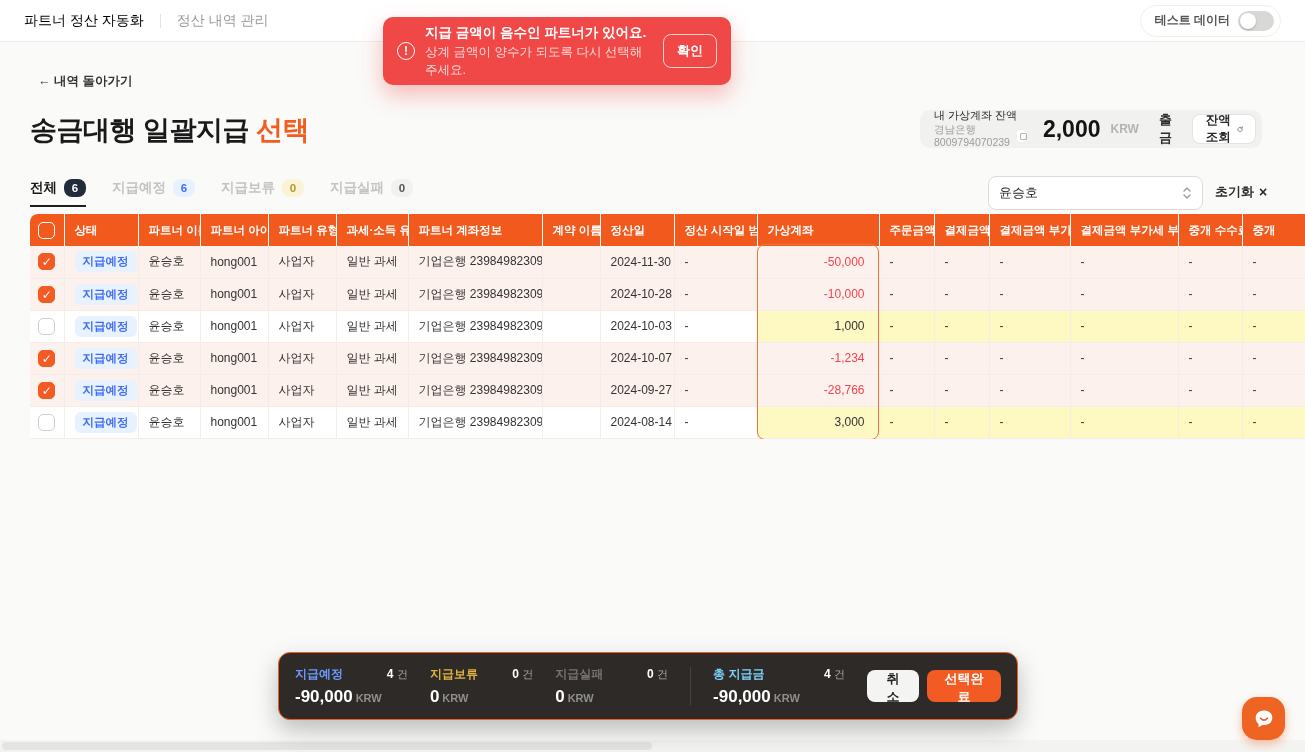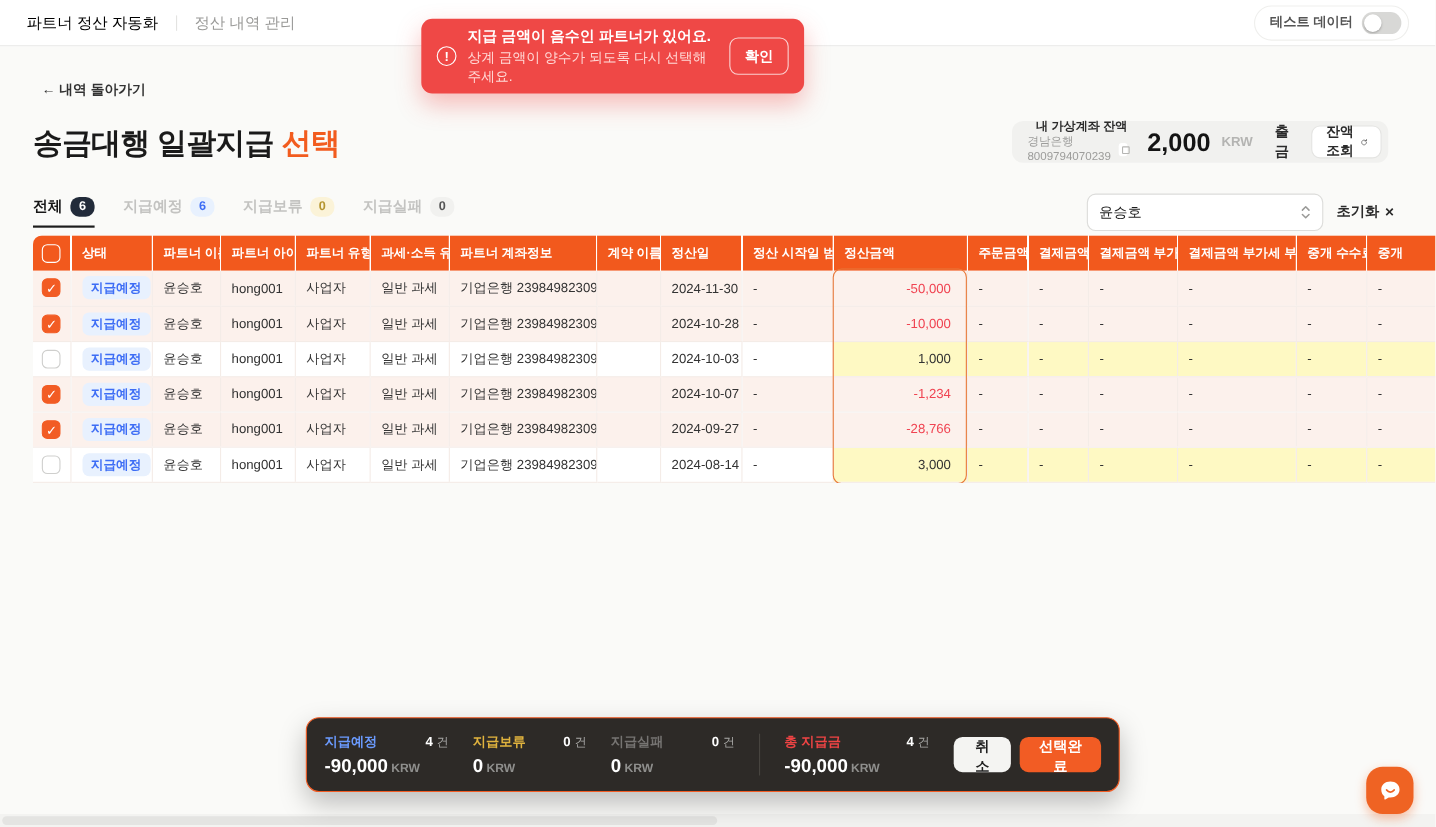--- a/index.html
+++ b/index.html
@@ -45,21 +45,21 @@
   
   .backlink{ position:absolute; left:38px; top:73px; font-size:12.5px; font-weight:700; color:#333; cursor:pointer; }
   .pagetitle{ position:absolute; left:30px; top:112px; font-size:27px; font-weight:800; color:#1a1a1a; letter-spacing:-0.5px; }
   .pagetitle .accent{ color:#F25C1F; }
 
   .balance{
     position:absolute; left:920px; top:110px; width:342px; height:38px;
     background:#F1F1EF; border-radius:10px; display:flex; align-items:center; padding:0 6px 0 14px; gap:10px;
   }
   .balance .info{ line-height:1.25; }
-  .balance .b1{ font-size:11px; font-weight:700; color:#2b2b2b;text-align:right; }
+  .balance .b1{ font-size:11px; font-weight:400; color:#2b2b2b; }
   .balance .b2{ font-size:10.5px; color:#9c9c9a; display:flex; align-items:center; gap:3px; }
   .copy-ic{ display:inline-block; width:12px; height:12px; background:#fff; border-radius:3px;
     position:relative; }
   .copy-ic:before{ content:""; position:absolute; left:3px; top:3px; width:5px; height:5px;
     border:1px solid #b5b5b3; border-radius:1px; }
   .balance .amt{ font-size:23px; font-weight:800; color:#141414; margin-left:8px; }
   .balance .cur{ font-size:12px; font-weight:700; color:#B4B4B2; }
   .balance .withdraw{ font-size:13px; font-weight:700; color:#2b2b2b; margin-left:10px; cursor:pointer; }
   .balance .refresh{
     margin-left:10px; background:#fff; border:1px solid #E4E4E2; border-radius:8px;
@@ -125,21 +125,21 @@
     position:absolute; left:278px; top:652px; width:740px; height:68px; z-index:6;
     background:#2D2A27; border:1.5px solid #F25C24; border-radius:12px;
     box-shadow:0 10px 24px rgba(0,0,0,.25);
     display:flex; align-items:center; padding:0 16px; gap:22px;
   }
   .sum-sec{ display:flex; flex-direction:column; gap:4px; }
   .sum-sec .r1{ display:flex; justify-content:space-between; align-items:baseline; font-size:12px; font-weight:700; }
   .sum-sec .cnt{ color:#fff; } .sum-sec .cnt .u{ color:#A8A8A6; font-weight:500; font-size:11px; }
   .sum-sec .r2{ font-size:17px; font-weight:800; color:#fff; }
   .sum-sec .r2 .krw{ font-size:11px; font-weight:600; color:#8F8F8D; margin-left:3px; }
-  .s-blue{ color:#6B9BFF; } .s-yellow{ color:#E0B33E; } .s-gray{ color:#767472; } .s-white{ color:#ef4444; }
+  .s-blue{ color:#6B9BFF; } .s-yellow{ color:#E0B33E; } .s-gray{ color:#767472; } .s-white{ color:#7dd3fc; }
   .w118{ width:118px; } .w108{ width:108px; } .w140{ width:138px; }
   .sum-div{ width:1px; height:38px; background:#47443F; flex:0 0 auto; }
   .sum-btns{ margin-left:auto; display:flex; gap:8px; }
   .btn-cancel{ background:#F4F4F2; border:none; border-radius:8px; height:32px; padding:0 14px;
     font-size:13px; font-weight:700; color:#1f1f1f; cursor:pointer; font-family:inherit; }
   .btn-confirm{ background:#F25C24; border:none; border-radius:8px; height:32px; padding:0 13px;
     font-size:13px; font-weight:700; color:#fff; cursor:pointer; font-family:inherit; }
 
   
   .chat-fab{
@@ -258,21 +258,21 @@
           <th><span class="cbx head"></span></th>
           <th>상태</th>
           <th>파트너 이름</th>
           <th>파트너 아이디</th>
           <th>파트너 유형</th>
           <th>과세·소득 유형</th>
           <th>파트너 계좌정보</th>
           <th>계약 이름</th>
           <th>정산일</th>
           <th>정산 시작일 범위</th>
-          <th>정산금액</th>
+          <th>가상계좌</th>
           <th>주문금액</th>
           <th>결제금액</th>
           <th>결제금액 부가세</th>
           <th>결제금액 부가세 부담금</th>
           <th>중개 수수료</th>
           <th>중개</th>
         </tr>
       </thead>
     <tbody id="tbody">
         <tr class="checked">

